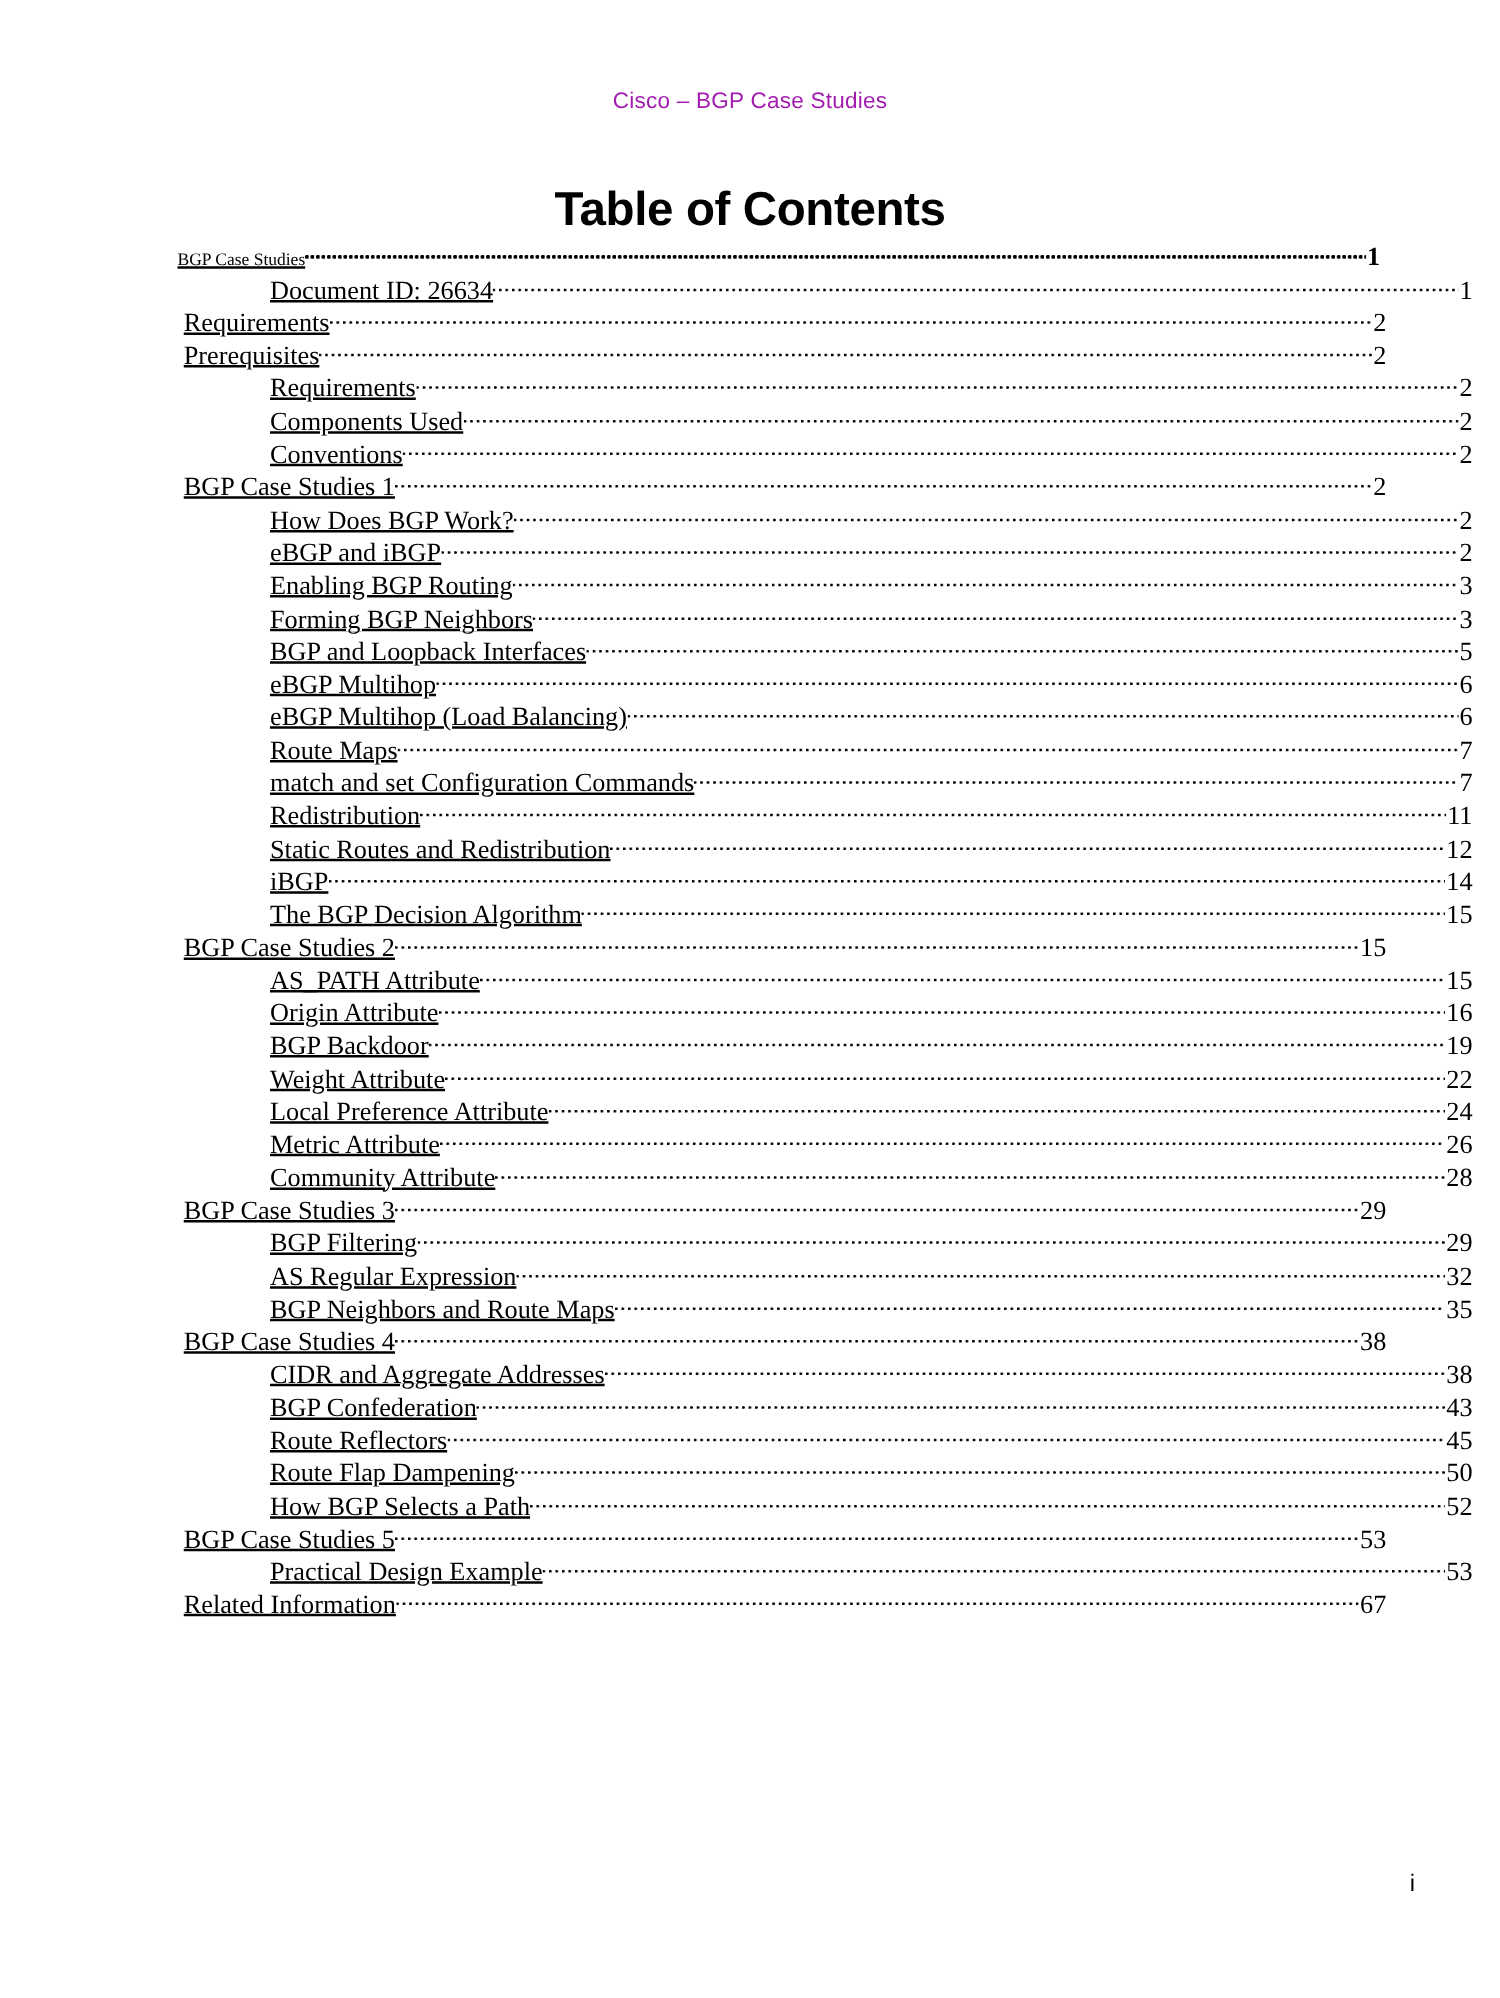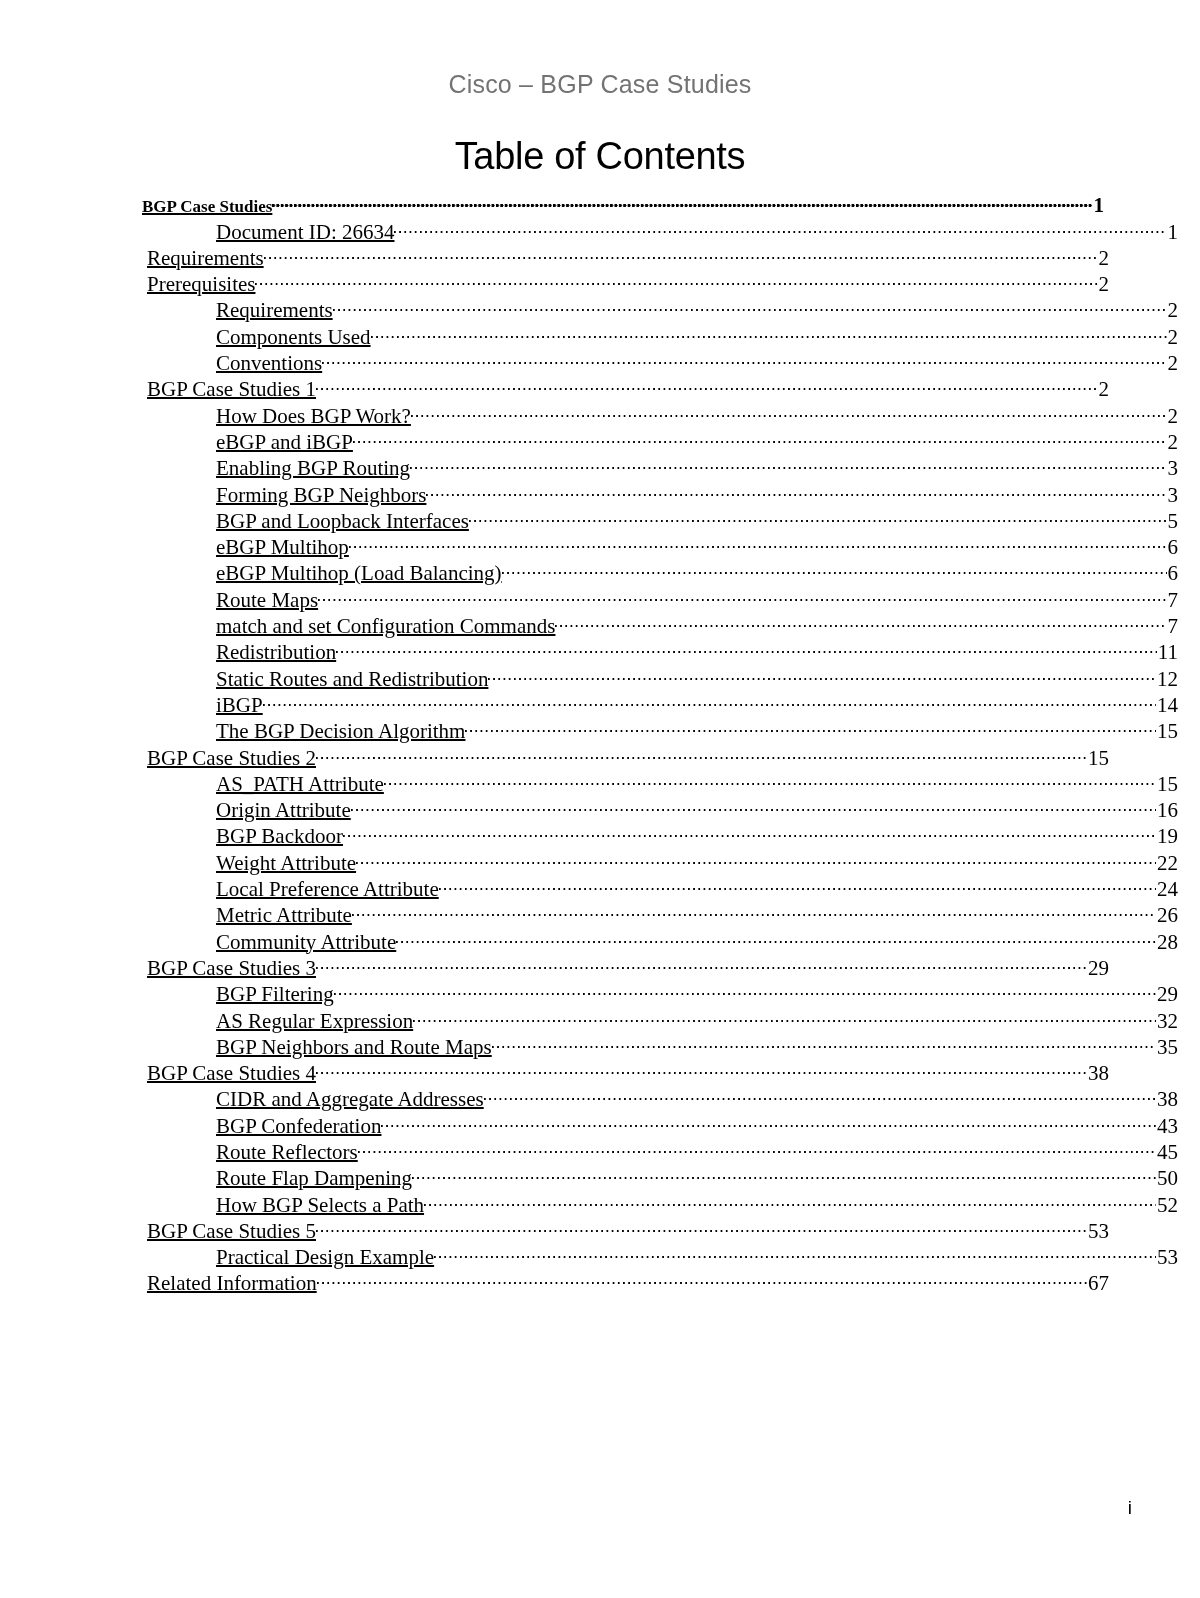--- a/index.html
+++ b/index.html
@@ -21,38 +21,37 @@
   }
 
   
   .running-header {
     position: absolute;
     top: 70px;
     left: 0;
     width: 1200px;
     text-align: center;
     font-family: "Liberation Sans", "DejaVu Sans", sans-serif;
-    font-size: 25px;
+    font-size: 18px;
     letter-spacing: 0.2px;
-    color: #737373;
+    color: #a21caf;
   }
 
   
   .doc-title {
     position: absolute;
     top: 122px;
     left: 0;
     width: 1200px;
     text-align: center;
     font-family: "Liberation Sans", "DejaVu Sans", sans-serif;
     font-size: 38px;
-    font-weight: normal;
+    font-weight: bold;
     letter-spacing: -0.3px;
     color: #000;
-    margin-top: 13px;
   }
 
   
   .toc {
     position: absolute;
     top: 186px;
     left: 142px;
     width: 962px;
   }
 
@@ -92,22 +91,22 @@
   }
 
   .toc-page {
     flex: 0 0 auto;
     text-align: right;
     padding-left: 1px;
   }
 
   
   .lvl-bold .toc-label {
-    font-weight: bold;
-    font-size: 17px;
+    font-weight: normal;
+    font-size: 14px;
     text-decoration-thickness: 2.4px;
   }
   .lvl-bold .toc-page {
     font-weight: bold;
   }
   .lvl-bold .toc-leader::before {
     bottom: 5px;
     height: 3px;
     background-image: radial-gradient(circle at 1.5px 1.5px, #000 1.5px, transparent 1.7px);
     background-size: 4.4px 3px;

